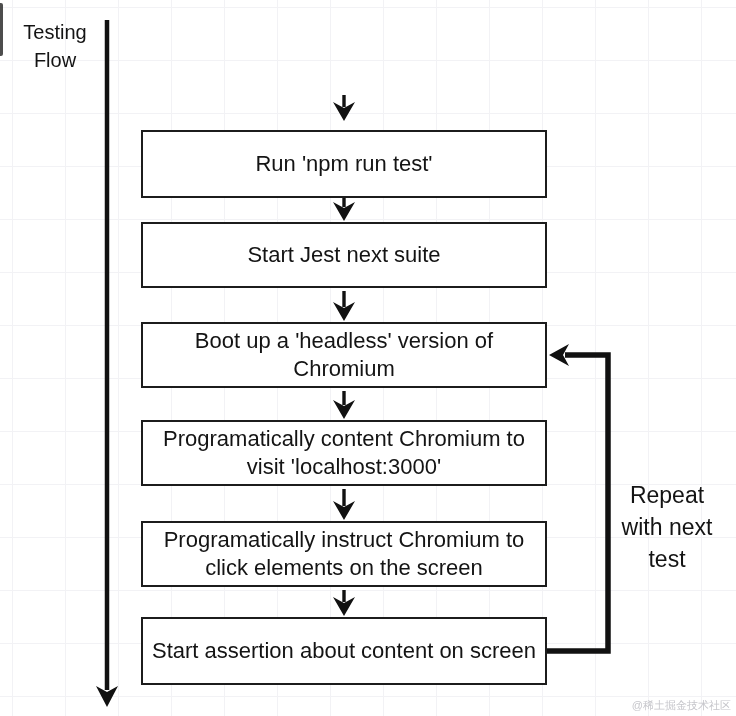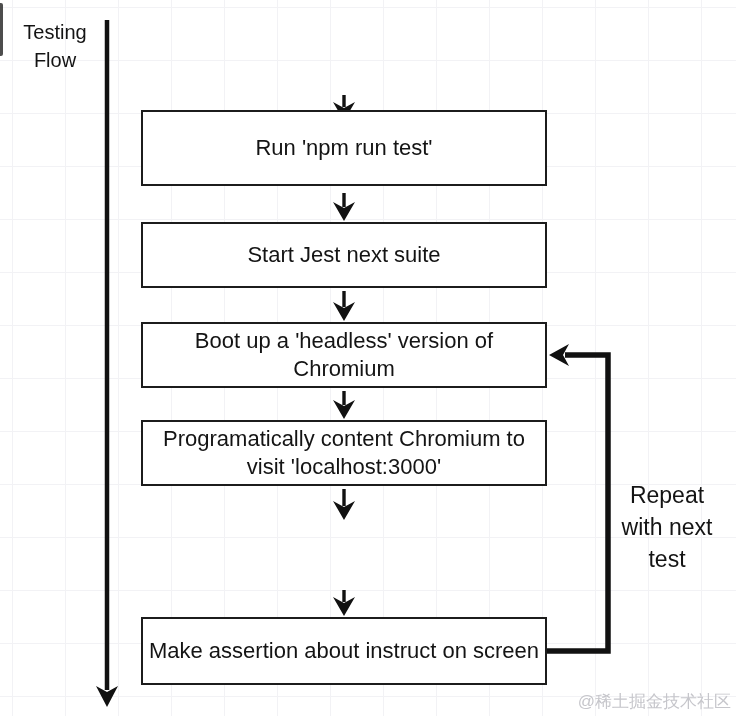--- a/index.html
+++ b/index.html
@@ -74,21 +74,21 @@
     left:9px;top:18px;width:92px;
     font-size:20px;line-height:28px;
   }
   .repeat-label{
     left:612px;top:479px;width:110px;
     font-size:23px;line-height:32px;
   }
   .watermark{
     position:absolute;
     right:5px;bottom:3px;
-    font-size:17px;
+    font-size:11px;
     color:var(--watermark);
     z-index:2;
   }
   .edge-artifact{
     position:absolute;left:0;top:3px;width:3px;height:53px;
     background:#2e2e2e;border-radius:0 2px 2px 0;opacity:.85;z-index:2;
   }
 </style>
 </head>
 <body>
@@ -133,36 +133,39 @@
     </g>
   </svg>
 
   <div class="edge-artifact"></div>
 
   <div class="float-label testing-flow-label">Testing Flow</div>
 
   <div class="float-label repeat-label">Repeat with next test</div>
 
 
-  <div class="flow-box" style="top:110px;height:76px">
+  <div class="flow-box" style="top:130px;height:68px">
     <span>Run 'npm run test'</span>
   </div>
 
   <div class="flow-box" style="top:222px;height:66px">
     <span>Start Jest next suite</span>
   </div>
 
   <div class="flow-box" style="top:322px;height:66px">
     <span>Boot up a 'headless' version of Chromium</span>
   </div>
 
   <div class="flow-box" style="top:420px;height:66px">
     <span>Programatically content Chromium to visit 'localhost:3000'</span>
   </div>
 
+  <div class="flow-box" style="top:521px;height:66px">
+    <span>Programatically instruct Chromium to click elements on the screen</span>
+  </div>
 
   <div class="flow-box" style="top:617px;height:68px">
-    <span>Make assertion about instruct on screen</span>
+    <span>Start assertion about content on screen</span>
   </div>
 
   <div class="watermark">@稀土掘金技术社区</div>
 
 </div>
 
 </body></html>

